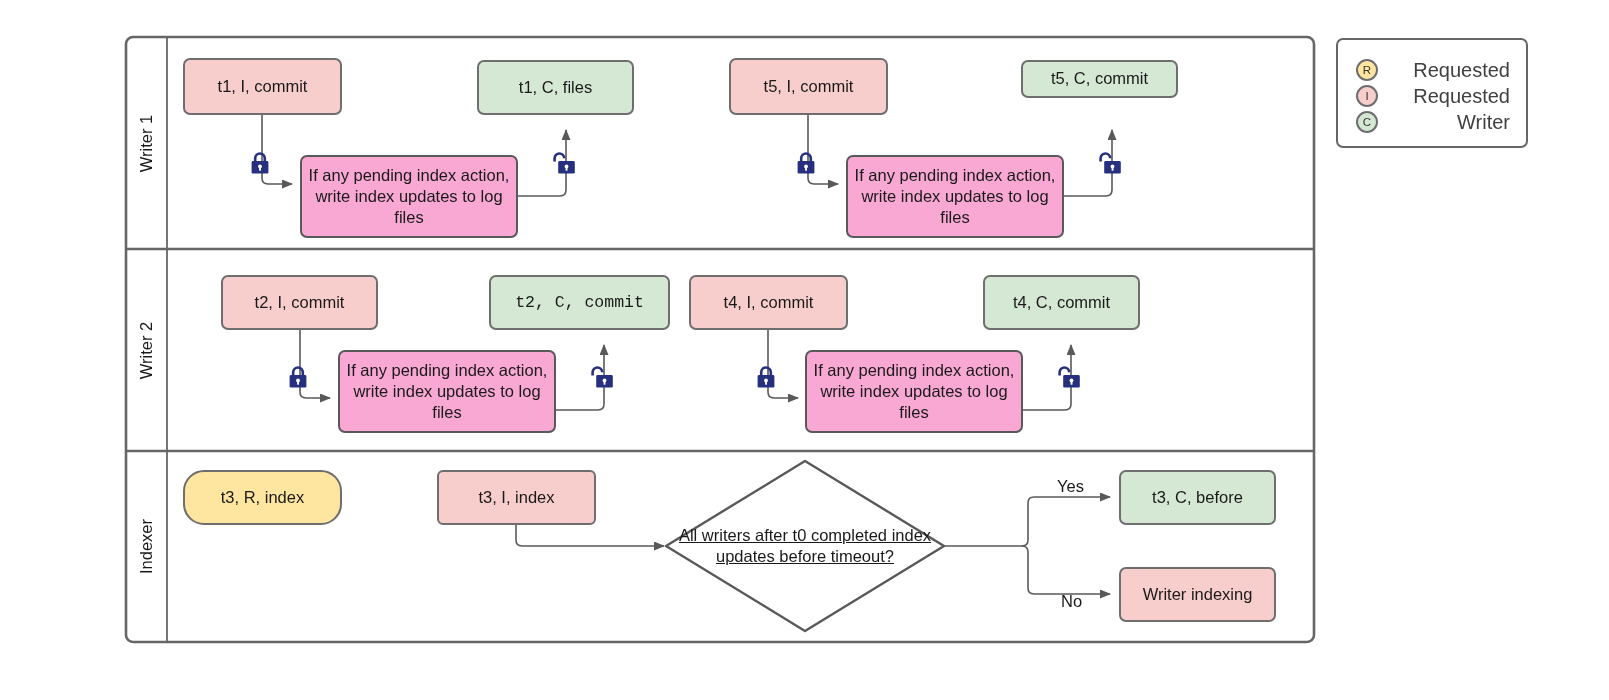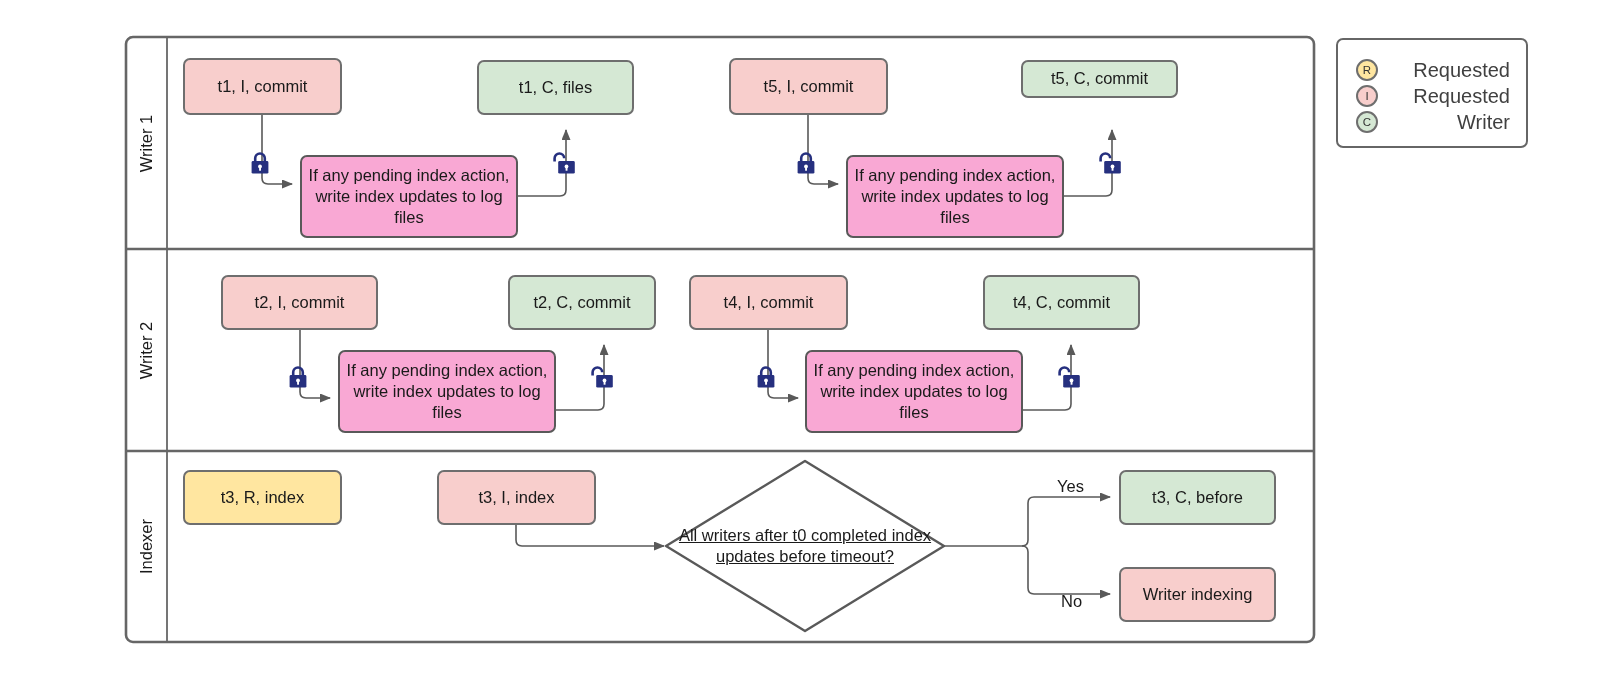--- a/index.html
+++ b/index.html
@@ -101,33 +101,33 @@
   <div class="node n-pink" style="left:729px;top:58px;width:159px;height:57px;">t5, I, commit</div>
 
   <div class="node n-green" style="left:1021px;top:60px;width:157px;height:38px;">t5, C, commit</div>
 
   <div class="node n-white" style="left:300px;top:155px;width:218px;height:83px;">If any pending index action, write index updates to log files</div>
 
   <div class="node n-white" style="left:846px;top:155px;width:218px;height:83px;">If any pending index action, write index updates to log files</div>
 
   <div class="node n-pink" style="left:221px;top:275px;width:157px;height:55px;">t2, I, commit</div>
 
-  <div class="node n-green" style="left:508px;top:275px;width:148px;height:55px;">t2, C, commit</div>
+  <div class="node n-green" style="left:489px;top:275px;width:181px;height:55px;font-family:Liberation Mono, monospace;">t2, C, commit</div>
 
   <div class="node n-pink" style="left:689px;top:275px;width:159px;height:55px;">t4, I, commit</div>
 
   <div class="node n-green" style="left:983px;top:275px;width:157px;height:55px;">t4, C, commit</div>
 
   <div class="node n-white" style="left:338px;top:350px;width:218px;height:83px;">If any pending index action, write index updates to log files</div>
 
   <div class="node n-white" style="left:805px;top:350px;width:218px;height:83px;">If any pending index action, write index updates to log files</div>
 
-  <div class="node n-yellow" style="left:183px;top:470px;width:159px;height:55px;">t3, R, index</div>
-
-  <div class="node n-pink" style="left:437px;top:470px;width:159px;height:55px;">t3, I, index</div>
+  <div class="node n-yellow" style="left:183px;top:470px;width:159px;height:55px;border-radius:21px;">t3, R, index</div>
+
+  <div class="node n-pink" style="left:437px;top:470px;width:159px;height:55px;border-radius:6px;">t3, I, index</div>
 
   <div class="diamond-text" style="left:678px;top:500px;width:254px;height:92px;text-decoration:underline;">All writers after t0 completed index updates before timeout?</div>
 
   <div class="node n-green" style="left:1119px;top:470px;width:157px;height:55px;">t3, C, before</div>
 
   <div class="node n-pink" style="left:1119px;top:567px;width:157px;height:55px;">Writer indexing</div>
 
   <div class="edge-label" style="left:1040px;top:477px;">Yes</div>
   <div class="edge-label" style="left:1044px;top:592px;">No</div>
 

